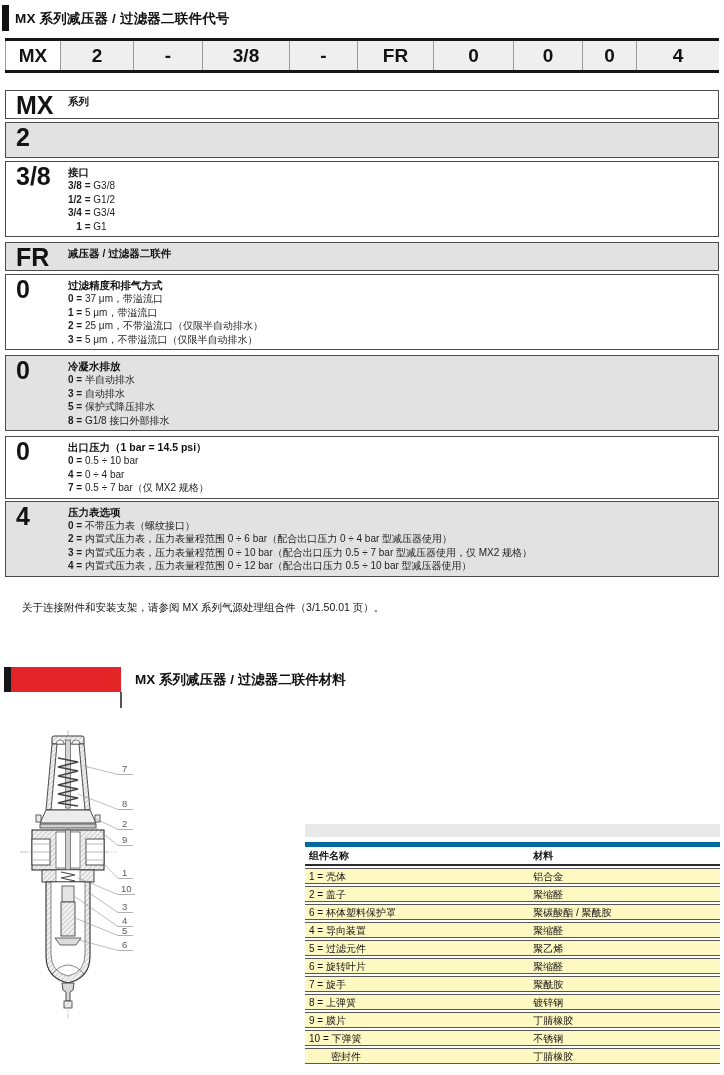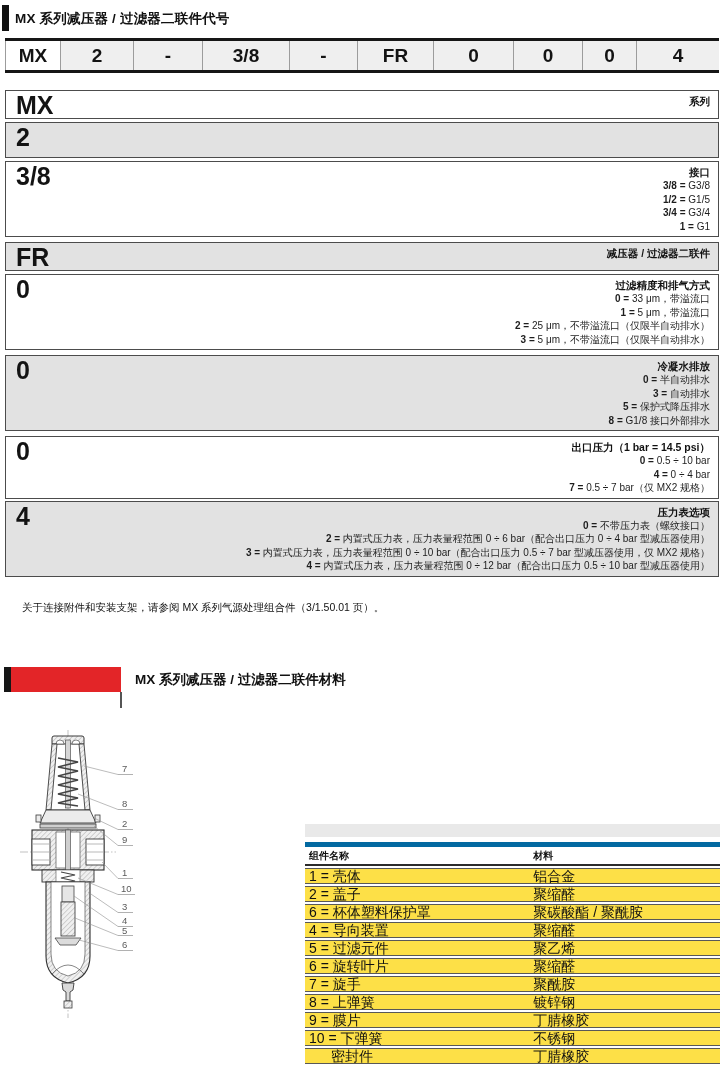--- a/index.html
+++ b/index.html
@@ -23,21 +23,21 @@
 
   
   .breakdown { position:absolute; left:5px; top:90px; width:714px; }
   .brk-row { display:flex; border:1.5px solid #4c4c4c; background:#fff; }
   .brk-row.gray { background:#e2e2e2; }
   .r1{min-height:27px;margin-bottom:3px}.r2{min-height:36px;margin-bottom:3px}
   .r3{min-height:61px;margin-bottom:5px}.r4{min-height:26px;margin-bottom:3px}
   .r5{min-height:62px;margin-bottom:5px}.r6{min-height:55px;margin-bottom:5px}
   .r7{min-height:51px;margin-bottom:2px}.r8{min-height:60px}
   .brk-code { width:62px; padding:2px 0 0 10px; font-weight:bold; font-size:25px; line-height:1; color:#131313; }
-  .brk-desc { flex:1; padding:4px 8px 3px 0;text-align:right; }
+  .brk-desc { flex:1; padding:4px 8px 3px 0; }
   .brk-title { font-weight:bold; font-size:10.5px; line-height:13px; }
   .brk-opt { font-size:10px; line-height:13.5px; color:#1d1d1d; white-space:pre-wrap; }
   .brk-opt .k { font-weight:bold; }
 
   
   .note { position:absolute; left:22px; top:601px; font-size:10.5px; }
 
   
   .sec2-black { position:absolute; left:4px; top:667px; width:7px; height:25px; background:#161616; }
   .sec2-red { position:absolute; left:11px; top:667px; width:110px; height:25px; background:#e32528; }
@@ -47,22 +47,22 @@
   
   .drawing { position:absolute; left:18px; top:726px; width:154px; height:300px; }
 
   
   .materials { position:absolute; left:305px; top:824px; width:415px; }
   .mat-bar { height:13px; background:#e9e9e9; margin-bottom:5px; }
   .mat-header { display:flex; border-top:5px solid #0369a1; border-bottom:2px solid #2b2b2b;
     font-weight:bold; font-size:10px; line-height:11px; padding:3px 0; }
   .mat-header .c1 { width:55%; padding-left:4px; }
   .mat-header .c2 { flex:1; }
-  .mat-row { display:flex; background:#fde047; border-top:1px solid #585858; border-bottom:1px solid #585858;
-    font-size:14px; line-height:11px; padding:1.5px 0; margin-top:2px; }
+  .mat-row { display:flex; background:#fef9c3; border-top:1px solid #585858; border-bottom:1px solid #585858;
+    font-size:10px; line-height:11px; padding:1.5px 0; margin-top:2px; }
   .mat-row .c1 { width:55%; padding-left:4px; }
   .mat-row .c2 { flex:1; }
   .mat-row.seal .c1 { padding-left:26px; }
 </style>
 </head>
 <body>
 
 <div class="page">
 
   <div class="hdr-bar"></div>
@@ -92,38 +92,38 @@
 
     <div class="brk-row gray r2">
       <div class="brk-code">2</div>
     </div>
 
     <div class="brk-row r3">
       <div class="brk-code">3/8</div>
       <div class="brk-desc">
         <div class="brk-title">接口</div>
         <div class="brk-opt"><span class="k">3/8 = </span><span>G3/8</span></div>
-        <div class="brk-opt"><span class="k">1/2 = </span><span>G1/5</span></div>
+        <div class="brk-opt"><span class="k">1/2 = </span><span>G1/2</span></div>
         <div class="brk-opt"><span class="k">3/4 = </span><span>G3/4</span></div>
         <div class="brk-opt"><span class="k">   1 = </span><span>G1</span></div>
       </div>
     </div>
 
     <div class="brk-row gray r4">
       <div class="brk-code">FR</div>
       <div class="brk-desc">
         <div class="brk-title">减压器 / 过滤器二联件</div>
       </div>
     </div>
 
     <div class="brk-row r5">
       <div class="brk-code">0</div>
       <div class="brk-desc">
         <div class="brk-title">过滤精度和排气方式</div>
-        <div class="brk-opt"><span class="k">0 = </span><span>33 μm，带溢流口</span></div>
+        <div class="brk-opt"><span class="k">0 = </span><span>37 μm，带溢流口</span></div>
         <div class="brk-opt"><span class="k">1 = </span><span>5 μm，带溢流口</span></div>
         <div class="brk-opt"><span class="k">2 = </span><span>25 μm，不带溢流口（仅限半自动排水）</span></div>
         <div class="brk-opt"><span class="k">3 = </span><span>5 μm，不带溢流口（仅限半自动排水）</span></div>
       </div>
     </div>
 
     <div class="brk-row gray r6">
       <div class="brk-code">0</div>
       <div class="brk-desc">
         <div class="brk-title">冷凝水排放</div>

